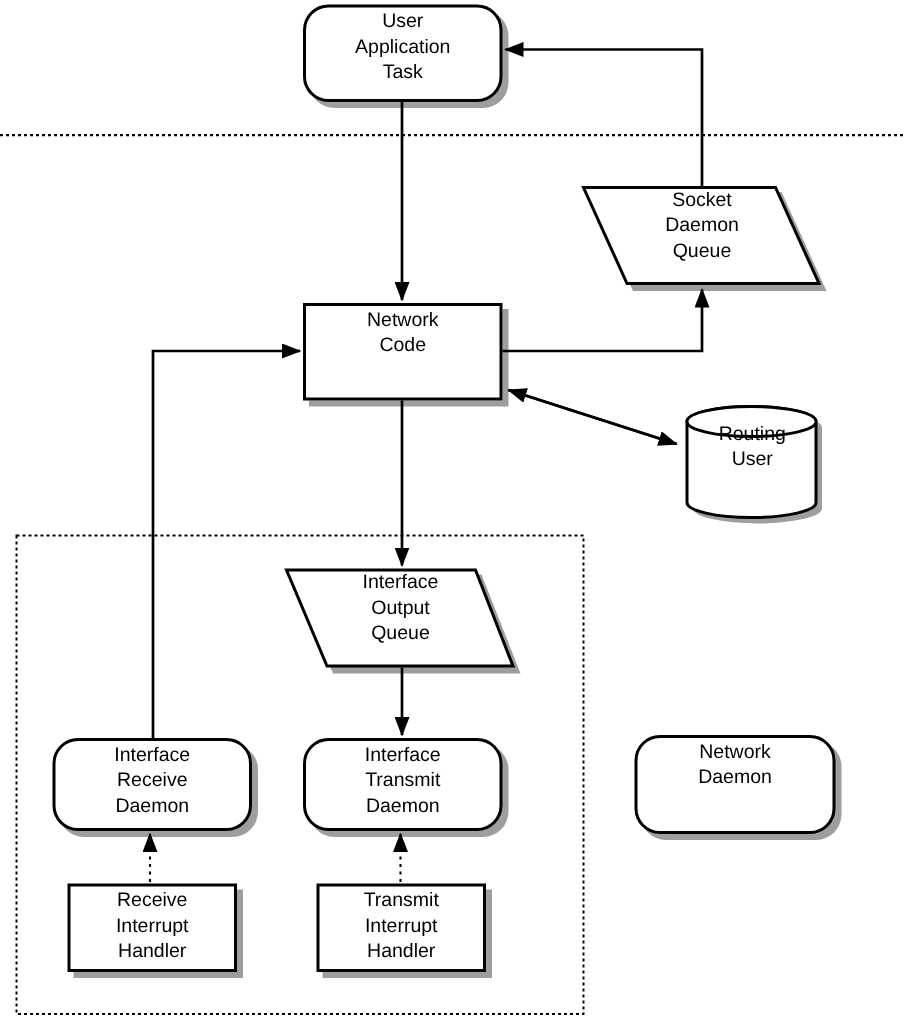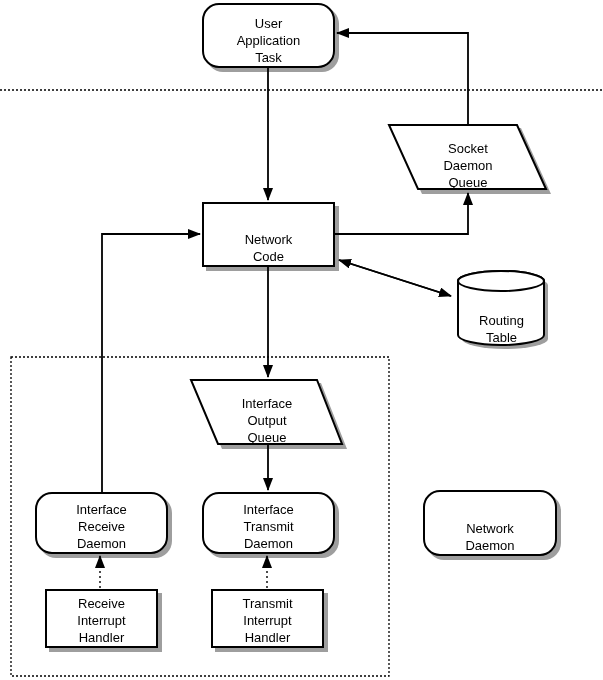--- a/index.html
+++ b/index.html
@@ -1,19 +1,19 @@
 <!DOCTYPE html>
 <html><head>
 <meta charset="utf-8">
 <style>
   html,body { margin:0; padding:0; background:#ffffff; }
   body { width:603px; height:680px; font-family:"Liberation Sans","DejaVu Sans",sans-serif; }
   #canvas { position:relative; width:603px; height:680px; background:#ffffff; overflow:hidden; }
 
-  .node { position:absolute; box-sizing:border-box; display:flex; align-items:flex-end; justify-content:center; z-index:2; }
+  .node { position:absolute; box-sizing:border-box; display:flex; align-items:flex-start; justify-content:center; z-index:2; }
   .node .label { text-align:center; white-space:pre-line; font-size:13px; line-height:17px; color:#000; }
 
   .box { background:#ffffff; border:2px solid #000000; box-shadow:4px 4px 0 #9e9e9e; }
   .rounded { border-radius:17px; }
 
   .shape-node svg { position:absolute; left:0; top:0; overflow:visible; }
   .shape-node .label { position:relative; }
 
   #connector-layer { position:absolute; left:0; top:0; z-index:5; pointer-events:none; }
   #boundary-layer  { position:absolute; left:0; top:0; z-index:1; pointer-events:none; }
@@ -49,21 +49,21 @@
 Code</div>
   </div>
 
   <div class="node shape-node" style="left:457px; top:270px; width:89px; height:76px;">
     <svg width="89" height="76">
       <path d="M5,15 A43,10 0 0 1 91,15 L91,69 A43,10 0 0 1 5,69 Z" fill="#9e9e9e"></path>
       <path d="M1,11 A43,10 0 0 1 87,11 L87,65 A43,10 0 0 1 1,65 Z" fill="#ffffff" stroke="#000000" stroke-width="2"></path>
       <ellipse cx="44" cy="11" rx="43" ry="10" fill="#ffffff" stroke="#000000" stroke-width="2"></ellipse>
     </svg>
     <div class="label" style="padding-top:10px;">Routing
-Table</div>
+User</div>
   </div>
 
   <div class="node shape-node" style="left:190px; top:379px; width:154px; height:67px;">
     <svg width="154" height="67">
       <polygon points="4,4 131,4 157,70 32,70" fill="#9e9e9e"></polygon>
       <polygon points="1,1 127,1 152,65 28,65" fill="#ffffff" stroke="#000000" stroke-width="2"></polygon>
     </svg>
     <div class="label">Interface
 Output
 Queue</div>

